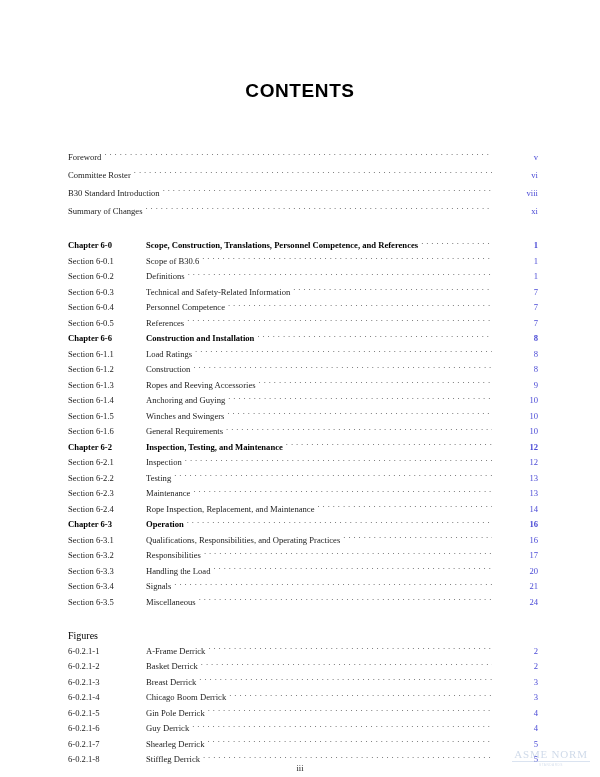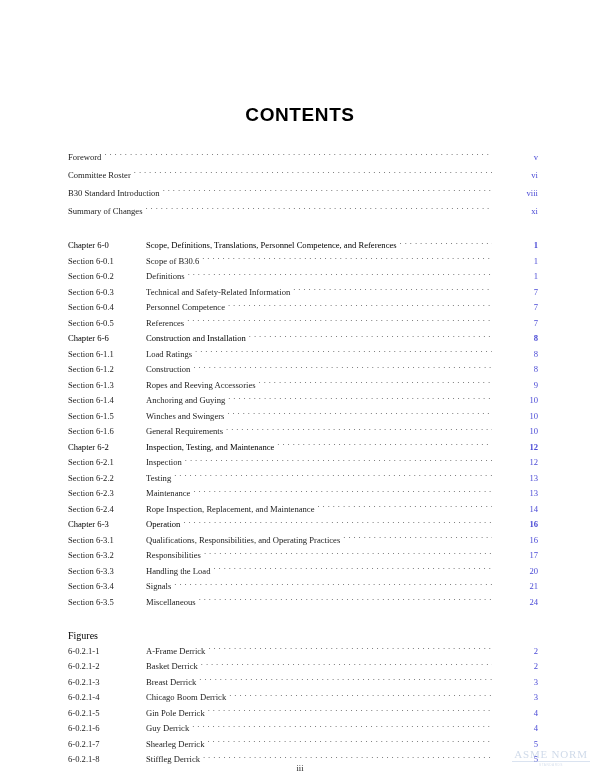--- a/index.html
+++ b/index.html
@@ -17,21 +17,21 @@
   }
   .page {
     position: absolute;
     inset: 0;
     background: #ffffff;
   }
 
   
   .contents-title {
     position: absolute;
-    top: 104px;
+    top: 80px;
     left: 0;
     width: 600px;
     text-align: center;
     font-family: "Liberation Sans", "DejaVu Sans", sans-serif;
     font-weight: bold;
     font-size: 19px;
     letter-spacing: 0.6px;
     color: #000000;
   }
 
@@ -83,21 +83,21 @@
   }
   .pg {
     flex: 0 0 auto;
     width: 44px;
     text-align: right;
     color: #4a4ad6;
     font-size: 8.6px;
   }
   .row.bold .num,
   .row.bold .label {
-    font-weight: normal;
+    font-weight: bold;
     color: #000000;
   }
   .row.bold .pg {
     font-weight: bold;
   }
 
   
   .section-head {
     font-size: 10px;
     font-weight: normal;
@@ -183,21 +183,21 @@
         <span class="leader"></span>
         <span class="pg">xi</span>
       </div>
     </div>
 
     <div class="gap"></div>
 
     <div id="toc-list">
         <div class="row bold">
           <span class="num">Chapter 6-0</span>
-          <span class="label">Scope, Definitions, Translations, Personnel Competence, and References</span>
+          <span class="label">Scope, Construction, Translations, Personnel Competence, and References</span>
           <span class="leader"></span>
           <span class="pg">1</span>
         </div>
         <div class="row">
           <span class="num">Section 6-0.1</span>
           <span class="label">Scope of B30.6</span>
           <span class="leader"></span>
           <span class="pg">1</span>
         </div>
         <div class="row">

